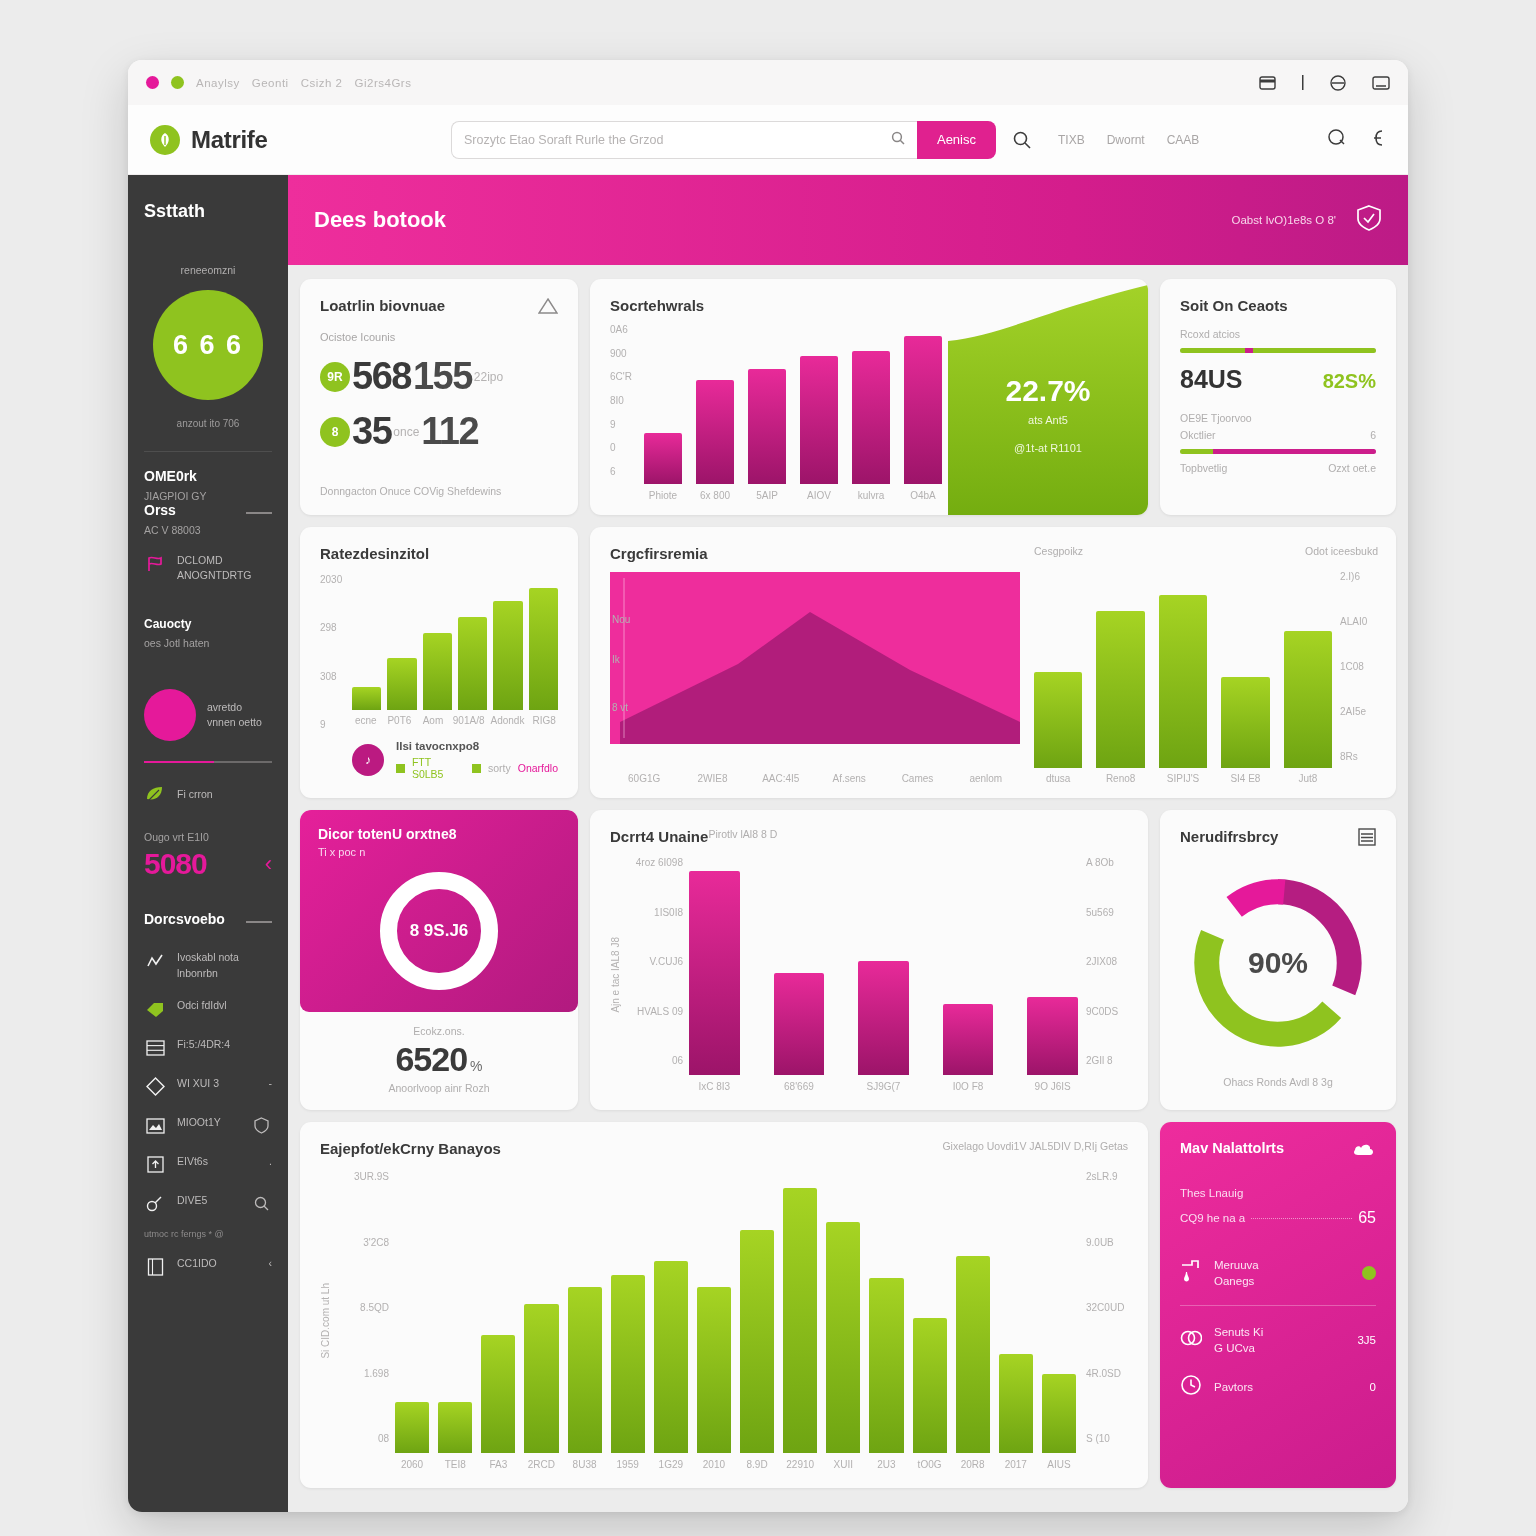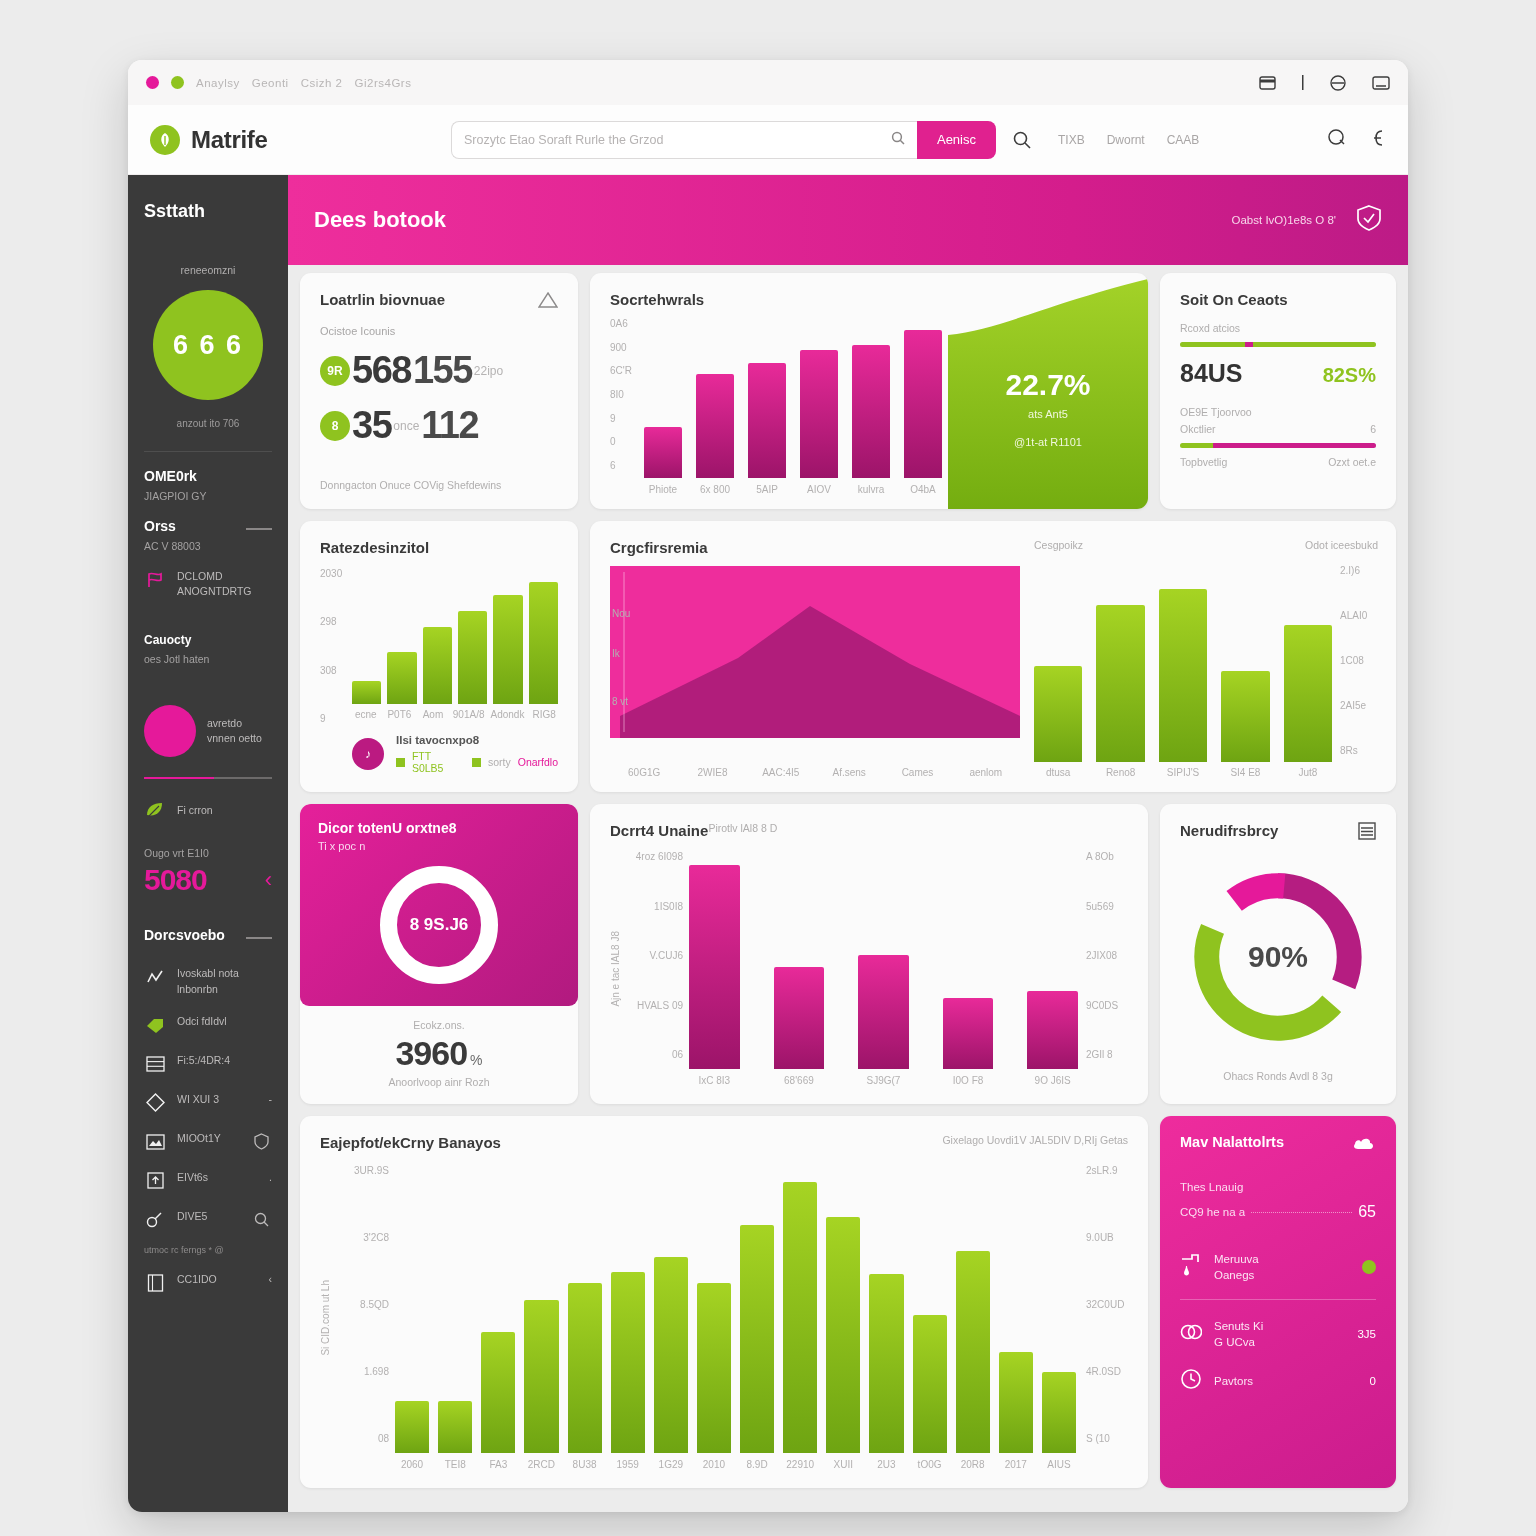--- a/index.html
+++ b/index.html
@@ -40,37 +40,37 @@
   .body-split{display:flex;height:1337px;}
   
   .sidebar{width:160px;background:#3a3a3a;color:#e7e7e7;padding:26px 16px 10px;flex:0 0 160px;display:flex;flex-direction:column;gap:0;}
   .sb-title{font-size:18px;font-weight:bold;color:#fff;filter:blur(.4px);margin-bottom:42px;}
   .sb-sub{font-size:10.5px;color:#b0aeae;filter:blur(.6px);text-align:center;margin-bottom:14px;}
   .sb-circle{width:110px;height:110px;border-radius:50%;background:#8fc31f;margin:0 auto;display:flex;align-items:center;justify-content:center;color:#fff;font-size:27px;font-weight:bold;letter-spacing:2px;filter:blur(.3px);}
   .sb-cap{font-size:10px;color:#9d9b9b;text-align:center;filter:blur(.7px);margin-top:18px;}
   .sb-div{height:1px;background:#4e4e4e;margin:22px 0 16px;}
   .sb-h{font-size:14px;font-weight:bold;color:#fff;filter:blur(.4px);margin-bottom:6px;}
   .sb-t{font-size:10.5px;color:#a4a2a2;filter:blur(.6px);}
-  .sb-row{display:flex;align-items:center;justify-content:space-between;margin-top:16px;}
+  .sb-row{display:flex;align-items:center;justify-content:space-between;margin-top:0;}
   .sb-dash{width:26px;height:2px;background:#8a8787;}
   .sb-item{display:flex;align-items:flex-start;gap:11px;margin-top:17px;}
   .sb-ico{width:22px;height:22px;flex:0 0 22px;display:flex;align-items:center;justify-content:center;color:#f0f0f0;}
   .sb-lbl{font-size:10.5px;color:#bdbbbb;line-height:1.45;filter:blur(.6px);flex:1;}
   .sb-big-circle{width:52px;height:52px;border-radius:50%;background:#e5199a;flex:0 0 52px;}
   .sb-line{height:2px;background:linear-gradient(90deg,#e5199a 0%,#e5199a 55%,#6c6a6a 55%,#6c6a6a 100%);margin:20px 0 16px;}
   .sb-number{font-size:30px;font-weight:bold;color:#e5199a;filter:blur(.4px);letter-spacing:-1px;}
   .sb-chev{color:#e5199a;font-size:22px;}
   .sb-end{font-size:9px;color:#8d8b8b;filter:blur(.7px);margin-top:14px;}
   
   .main{flex:1;display:flex;flex-direction:column;background:#ececec;}
   .page-header{height:90px;background:linear-gradient(90deg,#ee2e9c 0%,#d41d8c 70%,#bc1b86 100%);display:flex;align-items:center;padding:0 26px;}
   .page-title{font-size:22px;font-weight:bold;color:#fff;filter:blur(.4px);}
   .ph-right{margin-left:auto;display:flex;align-items:center;gap:20px;color:#fff;}
   .ph-meta{font-size:11.5px;color:#f7d6ea;filter:blur(.7px);}
-  .grid{flex:1;padding:8px 12px 24px;display:flex;flex-direction:column;gap:12px;}
+  .grid{flex:1;padding:14px 12px 24px;display:flex;flex-direction:column;gap:12px;}
   .row{display:flex;gap:12px;}
   .card{background:#fbfbfb;border-radius:11px;box-shadow:0 1px 3px rgba(0,0,0,.07);padding:18px 20px;overflow:hidden;position:relative;}
   .card-title{font-size:15px;font-weight:bold;color:#3a3a3a;filter:blur(.4px);}
   .card-sub{font-size:11px;color:#a8a6a6;filter:blur(.65px);}
   .muted{font-size:10.5px;color:#b0aeae;filter:blur(.7px);}
   
   .kpi-head{display:flex;align-items:flex-start;justify-content:space-between;}
   .kpi-line{display:flex;align-items:center;gap:2px;margin-top:12px;}
   .kpi-badge{width:30px;height:30px;border-radius:50%;background:#8fc31f;display:flex;align-items:center;justify-content:center;color:#fff;font-size:12px;font-weight:bold;filter:blur(.4px);}
   .kpi-val{font-size:38px;font-weight:bold;color:#3a3a3a;letter-spacing:-1.5px;filter:blur(.35px);}
@@ -558,21 +558,21 @@
             <div class="pink-panel">
               <div style="font-size:14px;font-weight:bold;filter:blur(.45px)">Dicor totenU orxtne8</div>
               <div style="font-size:11px;color:#f9d9ef;margin-top:4px;filter:blur(.7px)">Ti x poc n</div>
               <div class="donut-ring">
                 <div class="donut-txt">8 9S.J6</div>
               </div>
             </div>
             <div style="flex:1;display:flex;flex-direction:column;align-items:center;justify-content:center;gap:3px;padding:6px 0 10px">
               <div class="muted">Ecokz.ons.</div>
               <div style="display:flex;align-items:baseline;gap:3px">
-                <div style="font-size:34px;font-weight:bold;color:#3a3a3a;letter-spacing:-1px;filter:blur(.4px)">3960</div>
+                <div style="font-size:34px;font-weight:bold;color:#3a3a3a;letter-spacing:-1px;filter:blur(.4px)">6520</div>
                 <div style="font-size:14px;color:#6a6a6a">%</div>
               </div>
               <div class="muted">Anoorlvoop ainr Rozh</div>
             </div>
           </div>
 
           <div class="card" style="flex:1;display:flex;flex-direction:column">
             <div style="display:flex;justify-content:flex-start;align-items:flex-start">
               <div class="card-title">Dcrrt4 Unaine</div>
               <div class="muted">Pirotlv lAl8 8 D</div>

